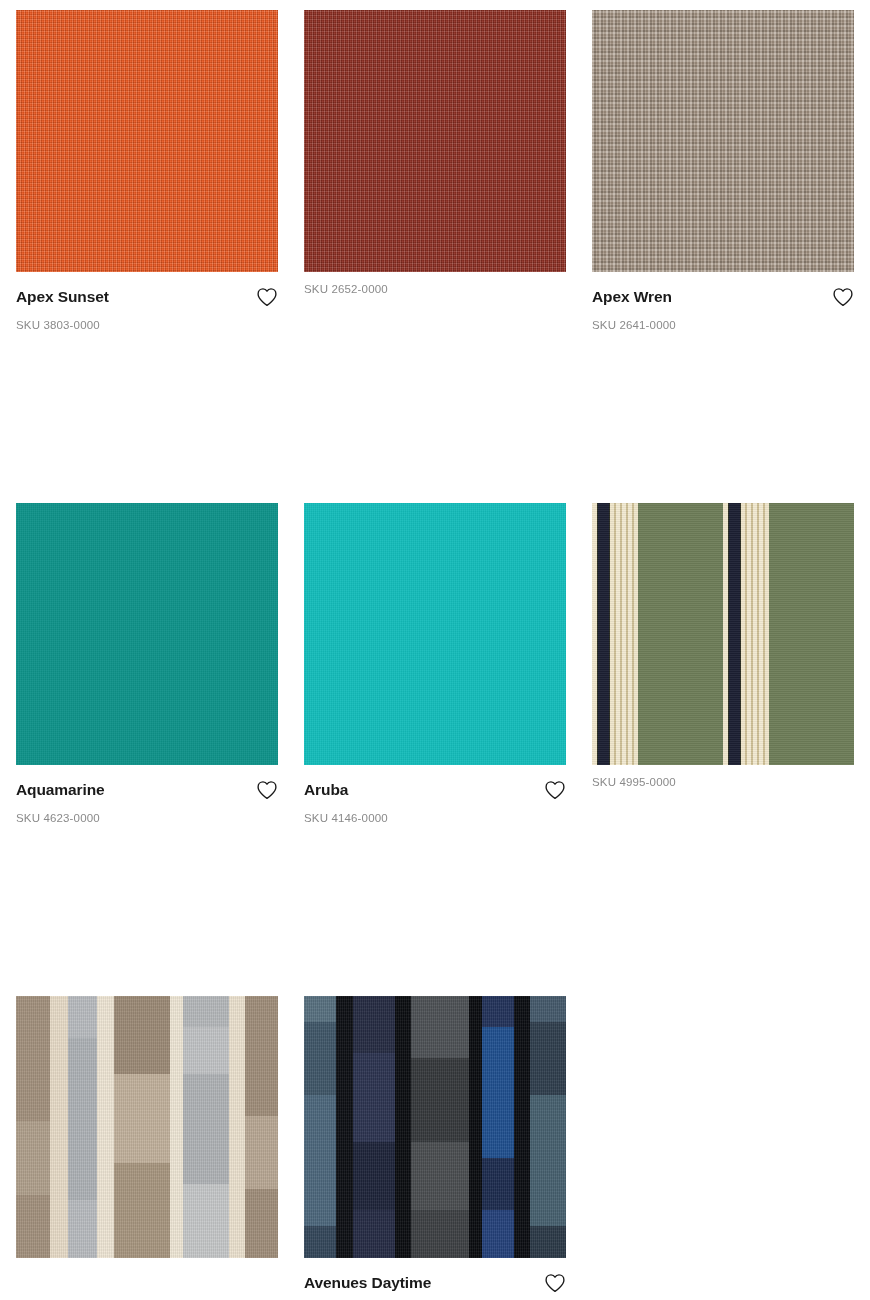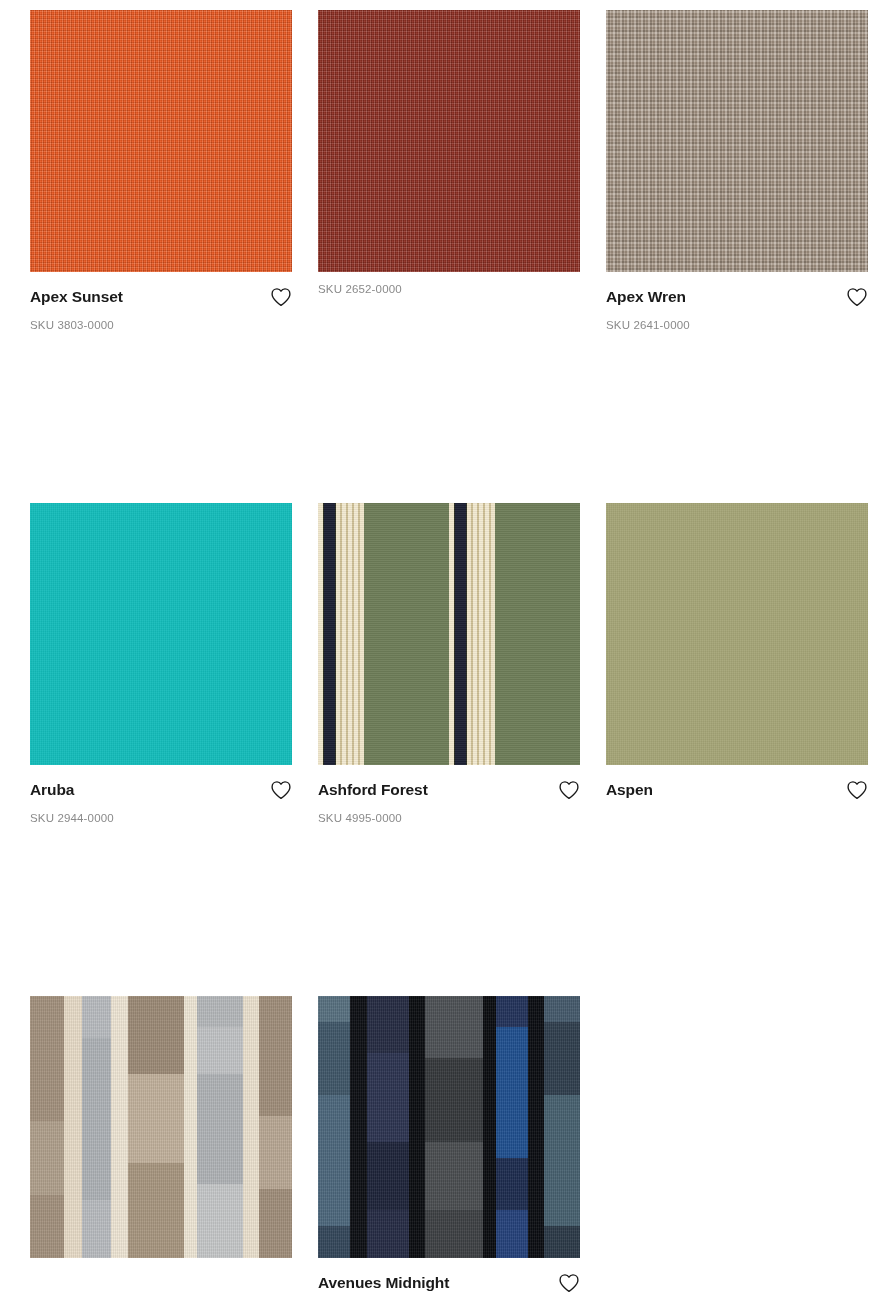--- a/index.html
+++ b/index.html
@@ -13,21 +13,20 @@
     -webkit-font-smoothing: antialiased;
   }
 
   #product-grid {
     display: grid;
     grid-template-columns: 262px 262px 262px;
     column-gap: 26px;
     row-gap: 170px;
     padding: 10px 16px 0 16px;
     width: 792px;
-    margin-left: 14px;
   }
 
   .product-card {
     width: 262px;
   }
 
   
   .swatch {
     width: 262px;
     height: 262px;
@@ -192,65 +191,57 @@
       <h2 class="product-name">Apex Wren</h2>
       <button class="fav-button" aria-label="Add Apex Wren to favorites">
         <svg viewBox="0 0 24 22" aria-hidden="true">
           <path d="M12 20.2 C12 20.2 2.2 13.6 2.2 7.6 C2.2 4.3 4.7 2.0 7.6 2.0 C9.7 2.0 11.2 3.2 12 4.6 C12.8 3.2 14.3 2.0 16.4 2.0 C19.3 2.0 21.8 4.3 21.8 7.6 C21.8 13.6 12 20.2 12 20.2 Z" fill="none" stroke="#1a1a1a" stroke-width="1.5" stroke-linejoin="round" stroke-linecap="round"></path>
         </svg>
       </button>
     </div>
     <div class="product-sku">SKU 2641-0000</div>
   </article>
 
+  <article class="product-card">
+    <div class="swatch" title="Aquamarine" style="background-color: rgb(13, 146, 137);">
+        <div class="tex solid-tex"></div>
+      </div>
+    <div class="card-head">
+      <h2 class="product-name">Aquamarine</h2>
+      <button class="fav-button" aria-label="Add Aquamarine to favorites">
+        <svg viewBox="0 0 24 22" aria-hidden="true">
+          <path d="M12 20.2 C12 20.2 2.2 13.6 2.2 7.6 C2.2 4.3 4.7 2.0 7.6 2.0 C9.7 2.0 11.2 3.2 12 4.6 C12.8 3.2 14.3 2.0 16.4 2.0 C19.3 2.0 21.8 4.3 21.8 7.6 C21.8 13.6 12 20.2 12 20.2 Z" fill="none" stroke="#1a1a1a" stroke-width="1.5" stroke-linejoin="round" stroke-linecap="round"></path>
+        </svg>
+      </button>
+    </div>
+    <div class="product-sku">SKU 4623-0000</div>
+  </article>
 
   <article class="product-card">
     <div class="swatch" title="Aruba" style="background-color: rgb(19, 188, 186);">
         <div class="tex solid-tex"></div>
       </div>
     <div class="card-head">
       <h2 class="product-name">Aruba</h2>
       <button class="fav-button" aria-label="Add Aruba to favorites">
         <svg viewBox="0 0 24 22" aria-hidden="true">
           <path d="M12 20.2 C12 20.2 2.2 13.6 2.2 7.6 C2.2 4.3 4.7 2.0 7.6 2.0 C9.7 2.0 11.2 3.2 12 4.6 C12.8 3.2 14.3 2.0 16.4 2.0 C19.3 2.0 21.8 4.3 21.8 7.6 C21.8 13.6 12 20.2 12 20.2 Z" fill="none" stroke="#1a1a1a" stroke-width="1.5" stroke-linejoin="round" stroke-linecap="round"></path>
         </svg>
       </button>
     </div>
-    <div class="product-sku">SKU 2944-0000</div>
+    <div class="product-sku">SKU 4146-0000</div>
   </article>
 
   <article class="product-card">
     <div class="swatch" title="Ashford Forest" style="background-color: rgb(110, 125, 88);">
         <div class="stripe-tex stripe-noise" style="background-image: repeating-linear-gradient(90deg, rgb(240, 231, 205) 0px, rgb(240, 231, 205) 5px, rgb(42, 45, 34) 5px, rgb(42, 45, 34) 6px, rgb(28, 32, 51) 6px, rgb(28, 32, 51) 17px, rgb(42, 45, 34) 17px, rgb(42, 45, 34) 18px, rgb(239, 230, 203) 18px, rgb(239, 230, 203) 22px, rgb(205, 191, 149) 22px, rgb(205, 191, 149) 24px, rgb(242, 234, 210) 24px, rgb(242, 234, 210) 28px, rgb(205, 191, 149) 28px, rgb(205, 191, 149) 30px, rgb(242, 234, 210) 30px, rgb(242, 234, 210) 34px, rgb(205, 191, 149) 34px, rgb(205, 191, 149) 36px, rgb(242, 234, 210) 36px, rgb(242, 234, 210) 40px, rgb(205, 191, 149) 40px, rgb(205, 191, 149) 42px, rgb(239, 230, 203) 42px, rgb(239, 230, 203) 46px, rgb(110, 125, 88) 46px, rgb(110, 125, 88) 131px);"></div>
       </div>
-    <div class="card-head">
-      <h2 class="product-name">Ashford Forest</h2>
-      <button class="fav-button" aria-label="Add Ashford Forest to favorites">
-        <svg viewBox="0 0 24 22" aria-hidden="true">
-          <path d="M12 20.2 C12 20.2 2.2 13.6 2.2 7.6 C2.2 4.3 4.7 2.0 7.6 2.0 C9.7 2.0 11.2 3.2 12 4.6 C12.8 3.2 14.3 2.0 16.4 2.0 C19.3 2.0 21.8 4.3 21.8 7.6 C21.8 13.6 12 20.2 12 20.2 Z" fill="none" stroke="#1a1a1a" stroke-width="1.5" stroke-linejoin="round" stroke-linecap="round"></path>
-        </svg>
-      </button>
-    </div>
     <div class="product-sku">SKU 4995-0000</div>
   </article>
 
-  <article class="product-card">
-    <div class="swatch" title="Aspen" style="background-color: rgb(165, 165, 119);">
-        <div class="tex solid-tex"></div>
-      </div>
-    <div class="card-head">
-      <h2 class="product-name">Aspen</h2>
-      <button class="fav-button" aria-label="Add Aspen to favorites">
-        <svg viewBox="0 0 24 22" aria-hidden="true">
-          <path d="M12 20.2 C12 20.2 2.2 13.6 2.2 7.6 C2.2 4.3 4.7 2.0 7.6 2.0 C9.7 2.0 11.2 3.2 12 4.6 C12.8 3.2 14.3 2.0 16.4 2.0 C19.3 2.0 21.8 4.3 21.8 7.6 C21.8 13.6 12 20.2 12 20.2 Z" fill="none" stroke="#1a1a1a" stroke-width="1.5" stroke-linejoin="round" stroke-linecap="round"></path>
-        </svg>
-      </button>
-    </div>
-
-  </article>
 
   <article class="product-card">
     <div class="swatch" title="Avenues Daytime" style="background-color: rgb(201, 185, 164);">
         <div class="blocks block-noise" style="grid-template-columns: 34fr 18fr 29fr 17fr 56fr 13fr 46fr 16fr 33fr;">
           <div class="col" style="grid-template-rows: 48fr 28fr 24fr;">
             <div class="cell" style="background: rgb(163, 145, 125);"></div>
             <div class="cell" style="background: rgb(176, 160, 140);"></div>
             <div class="cell" style="background: rgb(163, 145, 125);"></div>
           </div>
           <div class="col" style="grid-template-rows: 100fr;">
@@ -332,21 +323,21 @@
           </div>
           <div class="col" style="grid-template-rows: 10fr 28fr 50fr 12fr;">
             <div class="cell" style="background: rgb(68, 89, 107);"></div>
             <div class="cell" style="background: rgb(47, 62, 77);"></div>
             <div class="cell" style="background: rgb(70, 96, 111);"></div>
             <div class="cell" style="background: rgb(43, 57, 71);"></div>
           </div>
         </div>
       </div>
     <div class="card-head">
-      <h2 class="product-name">Avenues Midnight</h2>
+      <h2 class="product-name">Avenues Daytime</h2>
       <button class="fav-button" aria-label="Add Avenues Midnight to favorites">
         <svg viewBox="0 0 24 22" aria-hidden="true">
           <path d="M12 20.2 C12 20.2 2.2 13.6 2.2 7.6 C2.2 4.3 4.7 2.0 7.6 2.0 C9.7 2.0 11.2 3.2 12 4.6 C12.8 3.2 14.3 2.0 16.4 2.0 C19.3 2.0 21.8 4.3 21.8 7.6 C21.8 13.6 12 20.2 12 20.2 Z" fill="none" stroke="#1a1a1a" stroke-width="1.5" stroke-linejoin="round" stroke-linecap="round"></path>
         </svg>
       </button>
     </div>
 
   </article>
 </main>
 

